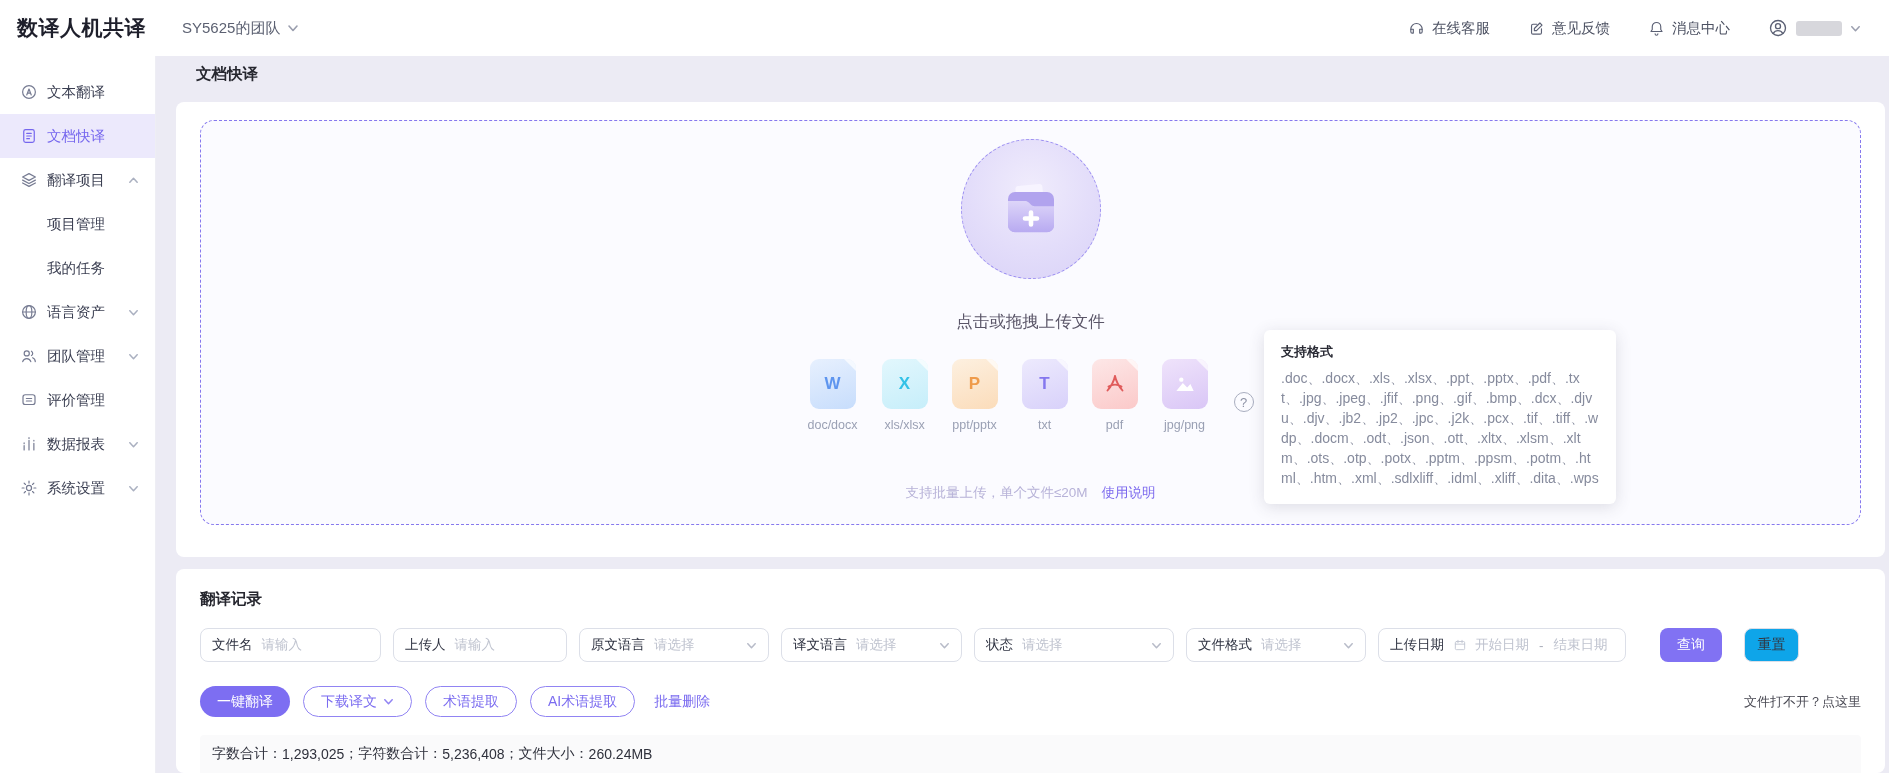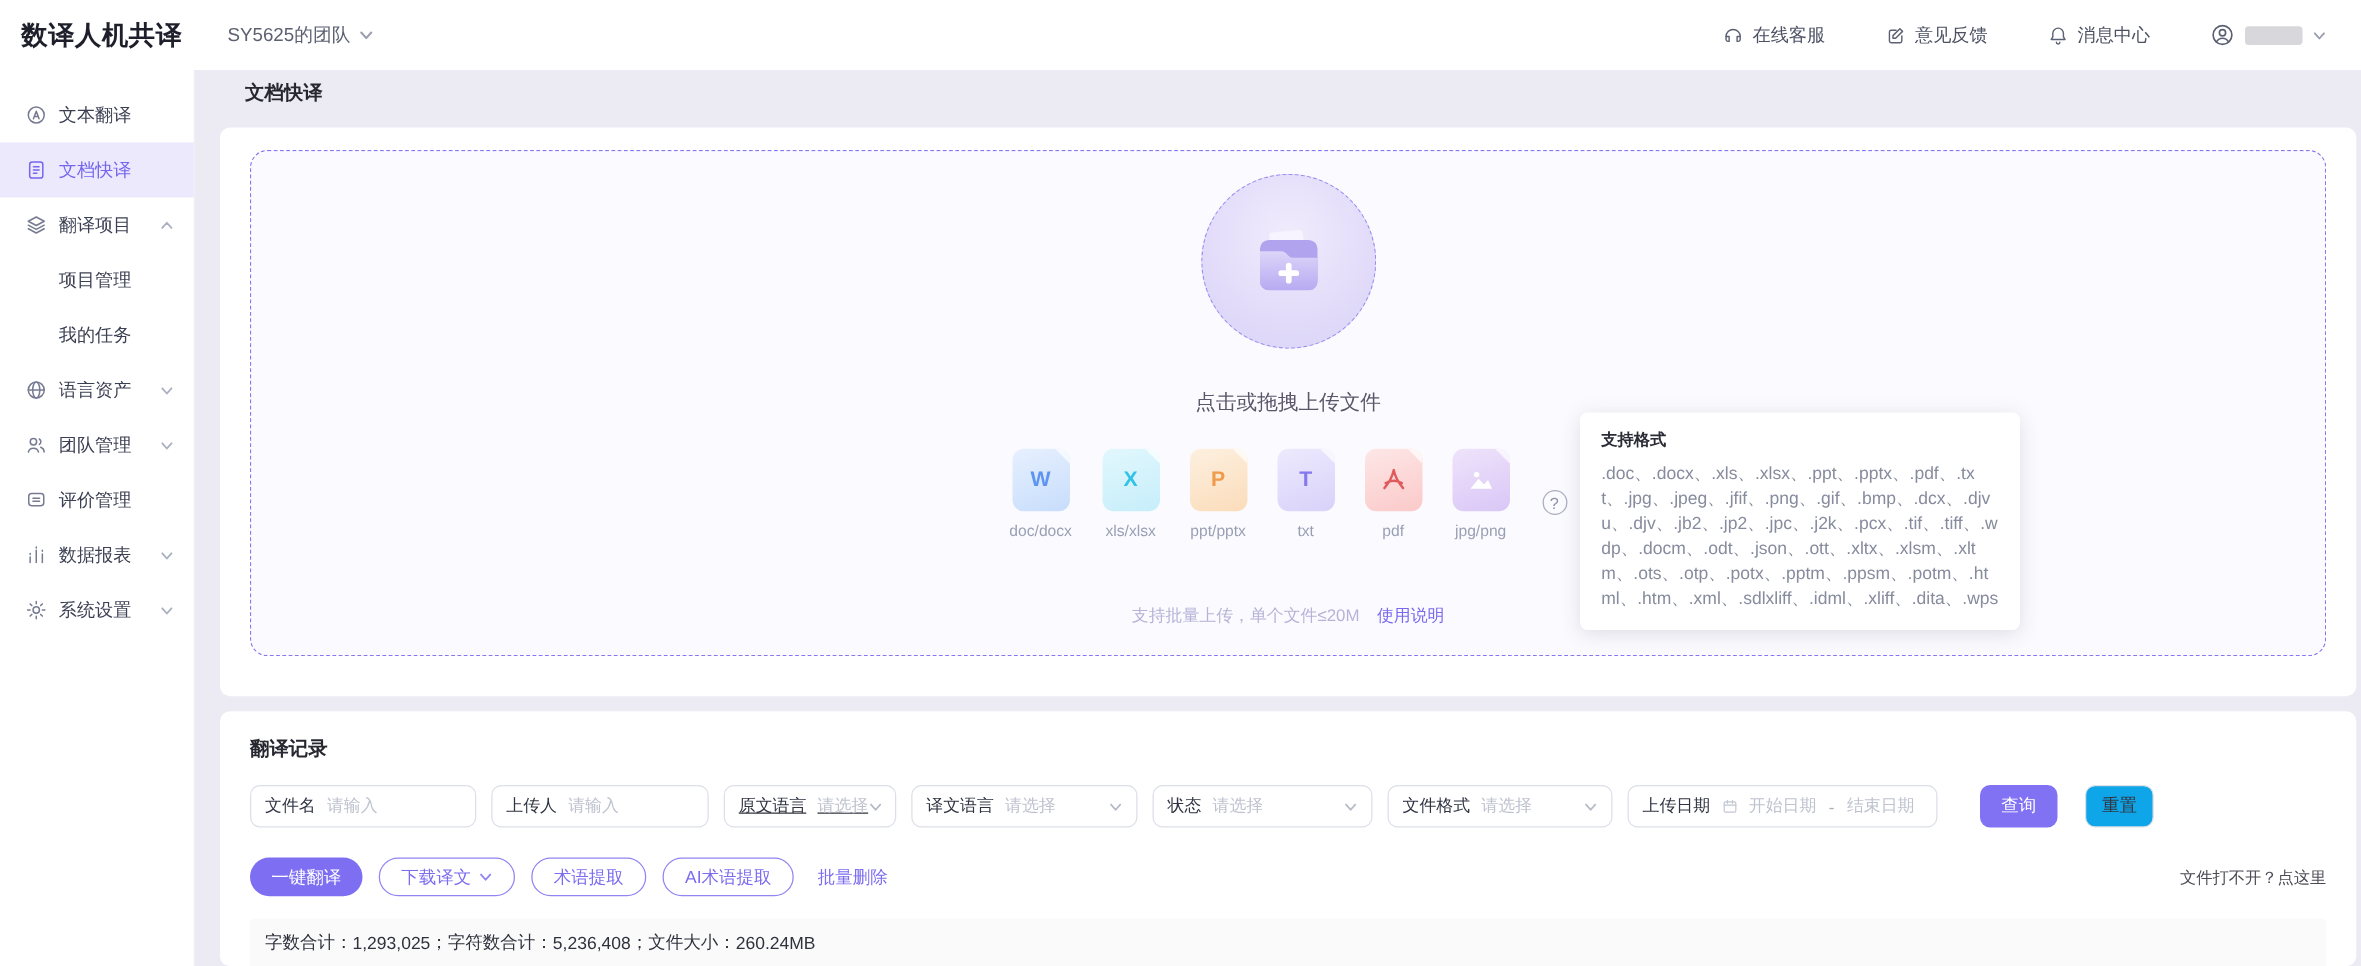--- a/index.html
+++ b/index.html
@@ -8,21 +8,21 @@
     background:#ECEBF4; color:#32333e; }
 
   svg { display:block; }
   .ic { stroke:currentColor; fill:none; stroke-width:1.6; stroke-linecap:round; stroke-linejoin:round; }
 
   
   .topbar { height:56px; background:#fff; display:flex; align-items:center; position:relative; z-index:20; }
   .logo { width:156px; flex:0 0 156px; font-size:21px; font-weight:bold; color:#1e1f2b; padding-left:17px; letter-spacing:.5px; }
   .team-select { display:flex; align-items:center; gap:7px; color:#5c6172; font-size:15px; padding-left:26px; cursor:pointer; }
   .team-select .chev { color:#8b8fa0; }
-  .topbar-right { margin-left:auto; display:flex; align-items:center; gap:48px; padding-right:28px; }
+  .topbar-right { margin-left:auto; display:flex; align-items:center; gap:38px; padding-right:28px; }
   .top-link { display:flex; align-items:center; gap:7px; color:#4c5162; font-size:14.5px; cursor:pointer; }
   .top-link svg { color:#5b6074; }
   .user-chip { display:flex; align-items:center; gap:8px; cursor:pointer; }
   .user-chip svg { color:#5b6074; }
   .name-blur { width:46px; height:15px; border-radius:3px; background:#d7d7dc; }
   .chev svg, .chev { color:#9a9eae; }
 
   
   .layout { display:flex; height:717px; }
   .sidebar { width:156px; flex:0 0 156px; background:#fff; border-right:1px solid #eeeef4; padding-top:14px; }
@@ -75,22 +75,22 @@
 
   
   .records-card { margin-top:12px; flex:1; padding:20px 24px 0; display:flex; flex-direction:column; }
   .records-title { font-size:15.5px; font-weight:bold; color:#26272f; }
   .filters-row { margin-top:18px; display:flex; align-items:center; gap:12px; }
   .filter-box { height:34px; border:1px solid #dcdfe8; border-radius:8px; background:#fff;
     display:flex; align-items:center; padding:0 11px; font-size:13.5px; cursor:text; }
   .filter-box .f-label { color:#2f3342; margin-right:9px; white-space:nowrap; }
   .filter-box .f-ph { color:#bfc3cf; white-space:nowrap; }
   .filter-box .f-chev { margin-left:auto; color:#b7bbc8; }
-  .fb-name{width:181px;} .fb-uploader{width:174px;} .fb-src{width:138px;text-decoration:underline;} .fb-tgt{width:181px;justify-content:space-between;}
-  .fb-status{width:176px;} .fb-format{width:180px;} .fb-date{width:248px; cursor:pointer;}
+  .fb-name{width:181px;} .fb-uploader{width:174px;} .fb-src{width:190px;} .fb-tgt{width:181px;justify-content:space-between;}
+  .fb-status{width:200px;} .fb-format{width:180px;} .fb-date{width:248px; cursor:pointer;}
   .fb-date .cal { color:#c2c6d2; margin-right:8px; }
   .fb-date .f-sep { color:#a9adba; margin:0 10px; }
   .btn { height:34px; border-radius:8px; font-size:14px; display:flex; align-items:center; justify-content:center; cursor:pointer; }
   .btn-search { width:62px; margin-left:22px; background:#8172f3; color:#fff; }
   .btn-reset { width:55px; margin-left:10px; background:#0ea5e9; border:1px solid #dcdfe8; color:#33353f; }
 
   .actions-row { margin-top:24px; display:flex; align-items:center; gap:13px; }
   .pill { height:31px; border-radius:16px; padding:0 17px; font-size:14px; display:flex; align-items:center; gap:6px; cursor:pointer; }
   .pill-primary { background:#7d6ef2; color:#fff; }
   .pill-outline { background:#fff; border:1px solid #9184f3; color:#7b6cf0; }

